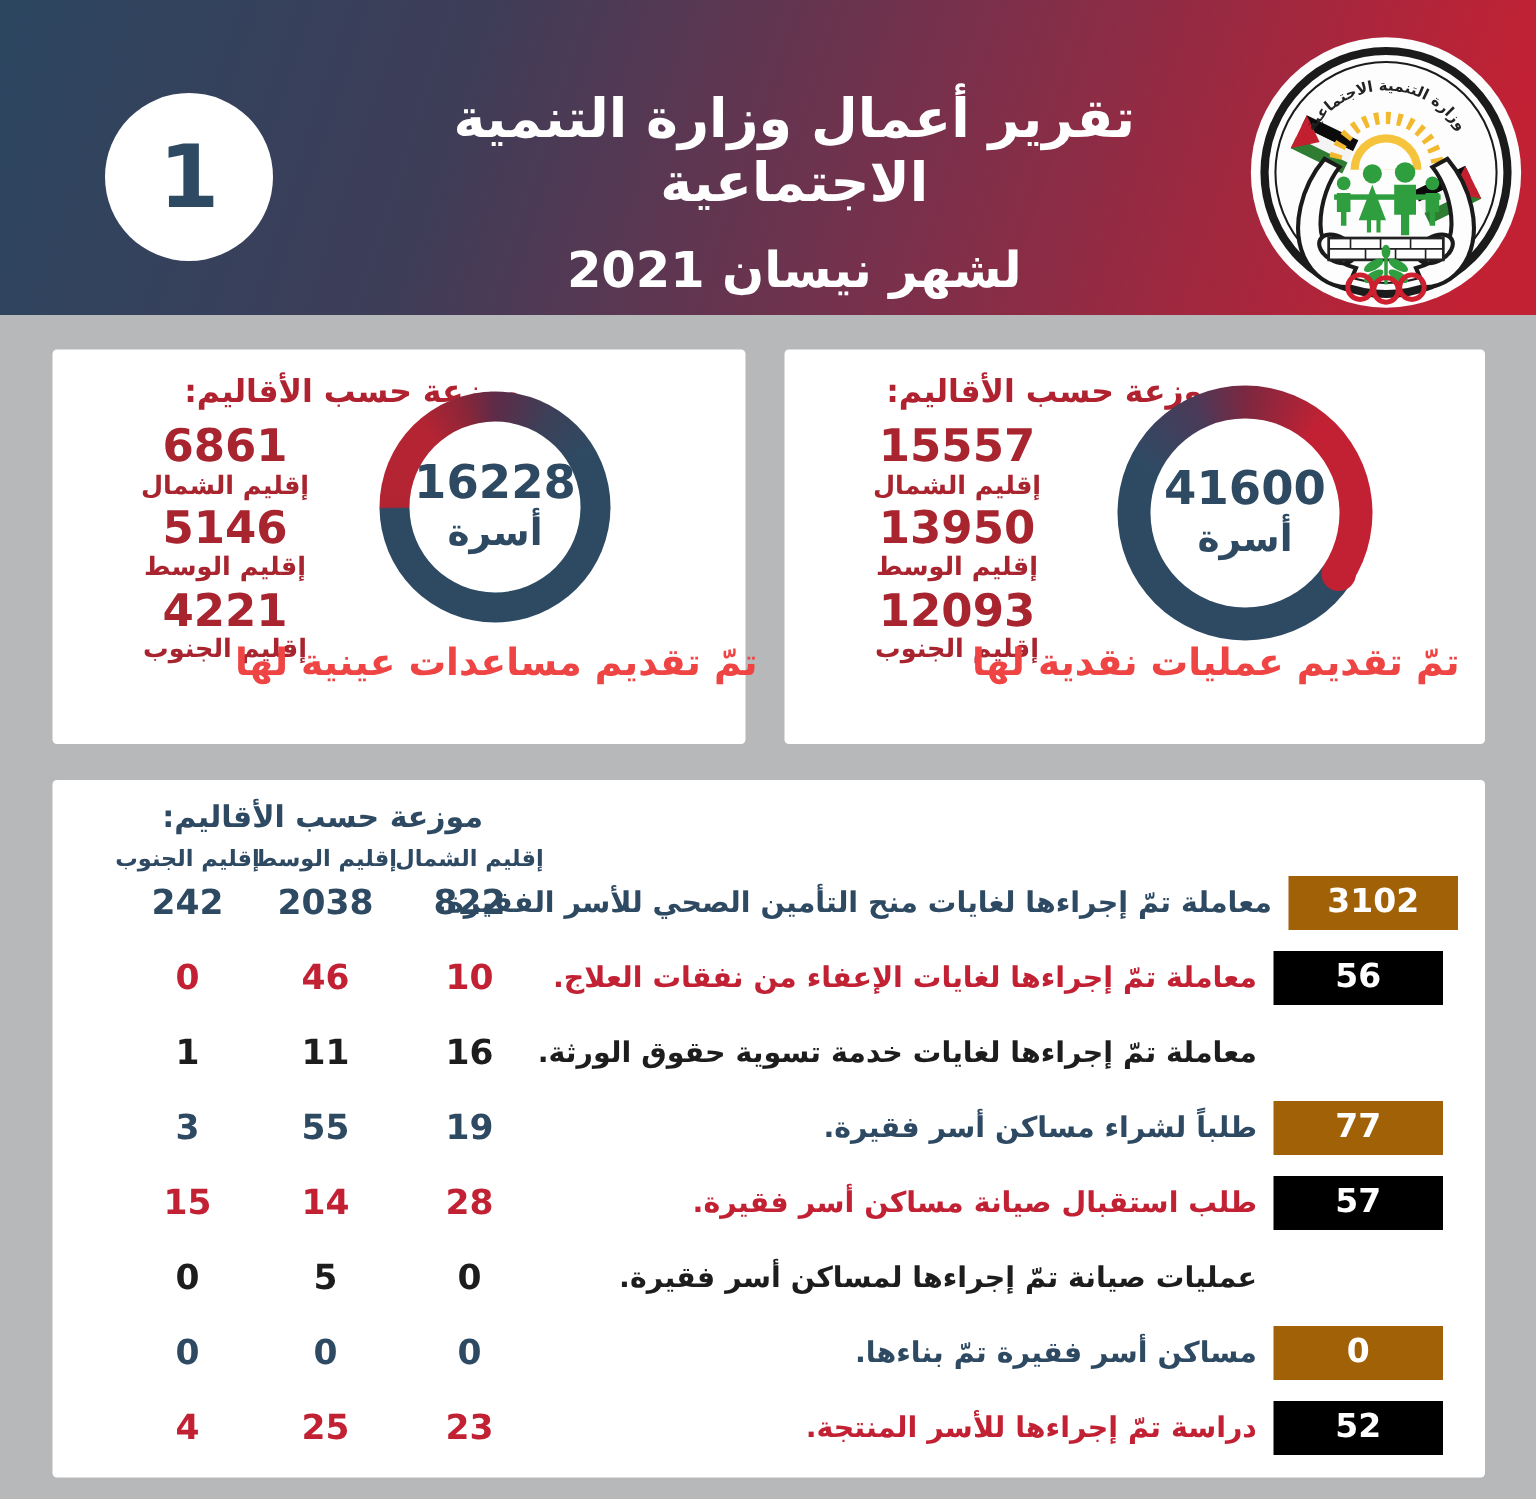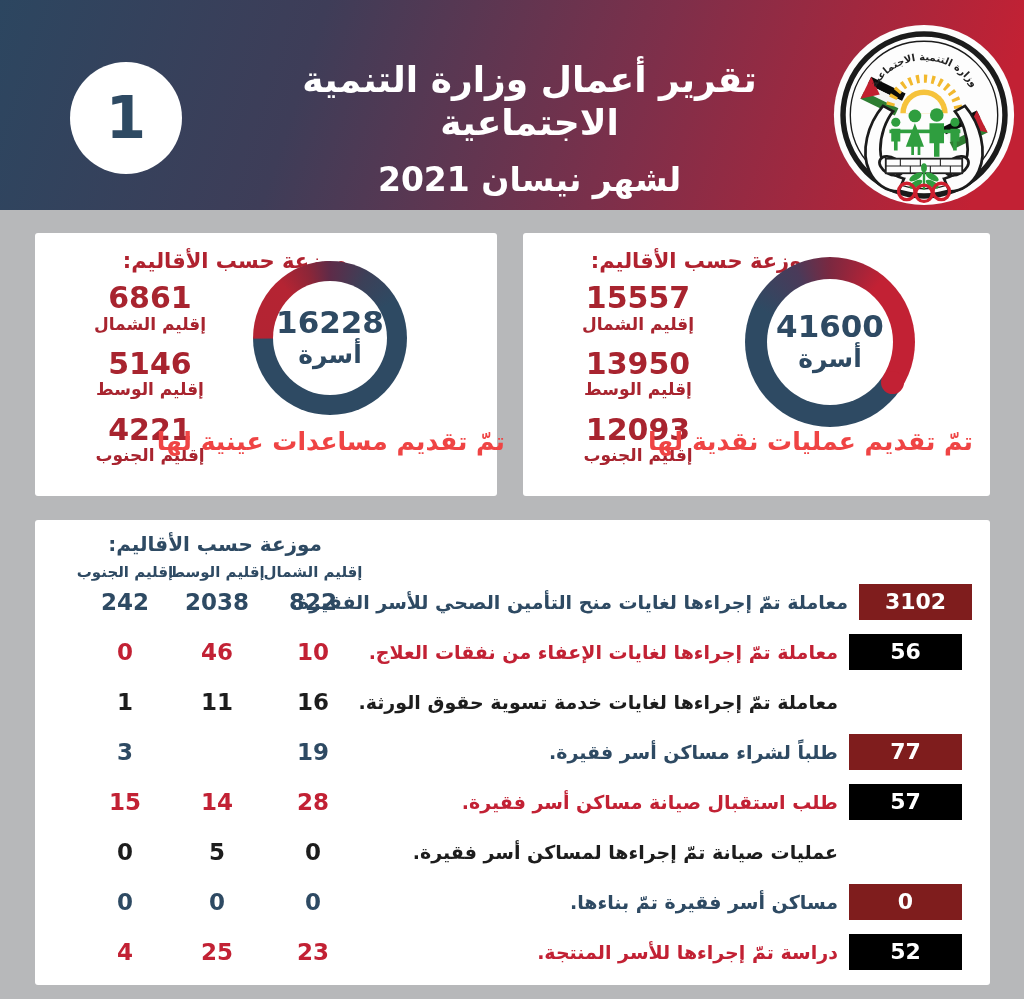--- a/index.html
+++ b/index.html
@@ -16,21 +16,21 @@
   .header-title .l2{font-size:33px;font-weight:bold;margin-top:16px;}
   .logo{position:absolute;left:833px;top:24px;width:182px;height:182px;}
 
   
   .card{position:absolute;top:233px;height:263px;background:#fff;border-radius:3px;}
   #card-inkind{left:35px;width:462px;}
   #card-cash{left:523px;width:467px;}
   .card-title{position:absolute;top:16px;font-size:21px;font-weight:bold;color:#b0222f;text-align:center;}
   #card-inkind .card-title{left:50px;width:300px;}
   #card-cash .card-title{left:30px;width:300px;}
-  .stats{position:absolute;left:10px;top:49px;width:210px;display:flex;flex-direction:column;gap:13px;text-align:center;color:#a8242f;}
+  .stats{position:absolute;left:10px;top:49px;width:210px;display:flex;flex-direction:column;gap:2px;text-align:center;color:#a8242f;}
   .stat-value{font-size:30px;font-weight:bold;line-height:1.05;}
   .stat-label{font-size:17px;font-weight:bold;line-height:1.25;}
   .donut{position:absolute;border-radius:50%;}
   #card-inkind .donut{left:218px;top:28px;width:154px;height:154px;
     background:conic-gradient(from 0deg,#5e2b48 0deg,#3c4058 30deg,#2e4a63 60deg,#2e4a63 269deg,#b32433 270deg,#b52433 318deg,#8c2638 342deg,#5e2b48 360deg);}
   #card-cash .donut{left:222px;top:24px;width:170px;height:170px;
     background:conic-gradient(from 0deg,#7b2840 0deg,#c22134 40deg,#c22134 121deg,#2e4a63 124deg,#2e4a63 295deg,#4a3a59 335deg,#7b2840 360deg);}
   #card-cash .donut::before{content:'';position:absolute;width:23px;height:23px;border-radius:50%;background:#c22134;left:136px;top:114px;}
   .donut-hole{position:absolute;background:#fff;border-radius:50%;display:flex;flex-direction:column;align-items:center;justify-content:center;gap:3px;}
   #card-inkind .donut-hole{inset:20px;}
@@ -41,21 +41,21 @@
   #card-inkind .caption{left:150px;width:320px;}
   #card-cash .caption{left:130px;width:320px;}
 
   
   .table-card{position:absolute;left:35px;top:520px;width:955px;height:465px;background:#fff;border-radius:3px;}
   .table-title{position:absolute;left:87px;top:12px;width:200px;text-align:center;font-size:20px;font-weight:bold;color:#2e4a63;white-space:nowrap;}
   .col-header{position:absolute;top:43px;width:100px;text-align:center;font-size:15px;font-weight:bold;color:#2e4a63;white-space:nowrap;}
   #colh-south{left:40px}#colh-center{left:132px}#colh-north{left:228px}
   .t-row{position:absolute;left:0;width:100%;height:44px;}
   .badge{position:absolute;right:28px;top:4px;width:113px;height:36px;color:#fff;font-size:22px;font-weight:bold;text-align:center;line-height:36px;}
-  .badge-navy{background:#7f1d1d}.badge-red{background:#000000}
+  .badge-navy{background:#a16207}.badge-red{background:#000000}
   .t-desc{position:absolute;right:152px;top:0;line-height:44px;font-size:19px;font-weight:bold;white-space:nowrap;}
   .t-val{position:absolute;top:0;width:100px;text-align:center;line-height:44px;font-size:23px;font-weight:bold;}
   .val-south{left:40px}.val-center{left:132px}.val-north{left:228px}
   .c-navy{color:#2e4a63}.c-red{color:#c22134}.c-black{color:#1d1d1d}
 </style>
 </head>
 <body>
 
 <div class="page">
 
@@ -206,20 +206,21 @@
         </div>
         <div class="t-row" style="top: 160px;">
           <div class="t-val val-south c-black">1</div>
           <div class="t-val val-center c-black">11</div>
           <div class="t-val val-north c-black">16</div>
           <div class="t-desc c-black" dir="rtl">معاملة تمّ إجراءها لغايات خدمة تسوية حقوق الورثة.</div>
           <div class="badge badge-black">28</div>
         </div>
         <div class="t-row" style="top: 210px;">
           <div class="t-val val-south c-navy">3</div>
+          <div class="t-val val-center c-navy">55</div>
           <div class="t-val val-north c-navy">19</div>
           <div class="t-desc c-navy" dir="rtl">طلباً لشراء مساكن أسر فقيرة.</div>
           <div class="badge badge-navy">77</div>
         </div>
         <div class="t-row" style="top: 260px;">
           <div class="t-val val-south c-red">15</div>
           <div class="t-val val-center c-red">14</div>
           <div class="t-val val-north c-red">28</div>
           <div class="t-desc c-red" dir="rtl">طلب استقبال صيانة مساكن أسر فقيرة.</div>
           <div class="badge badge-red">57</div>

